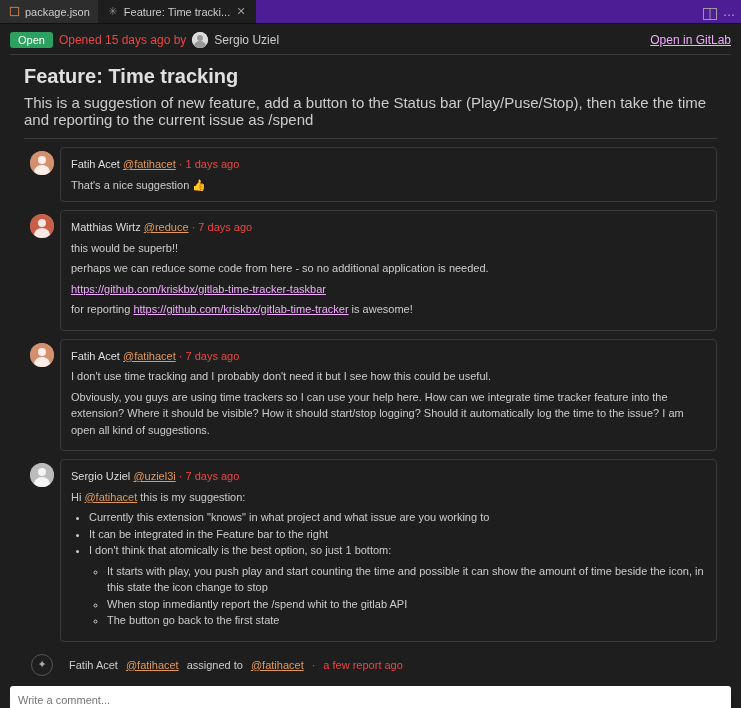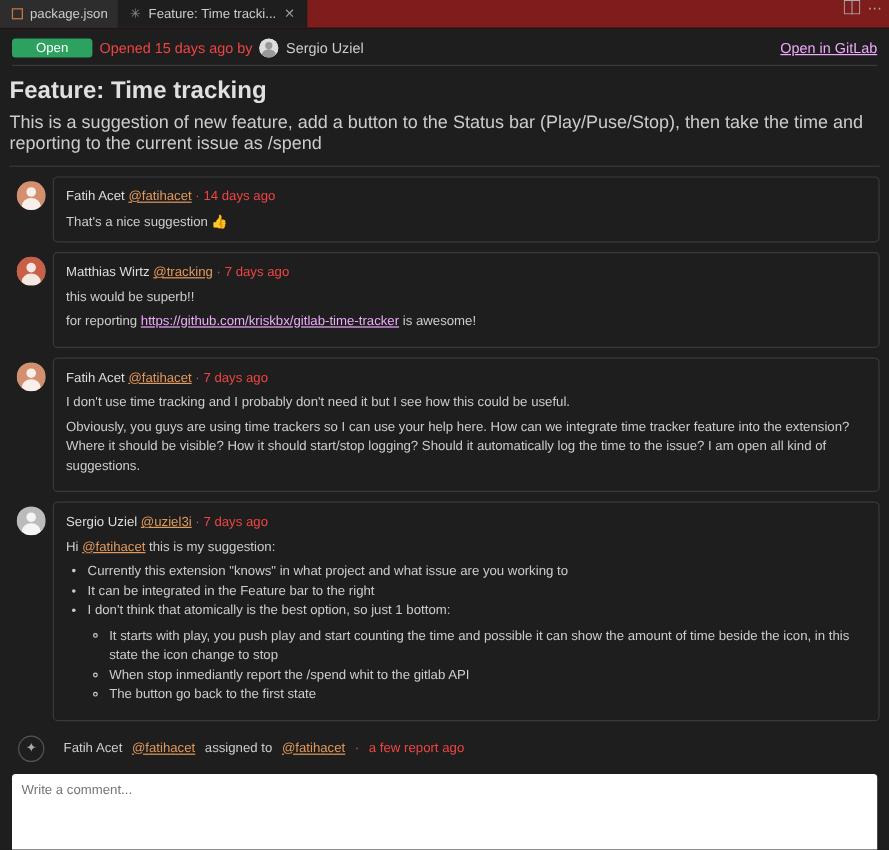--- a/index.html
+++ b/index.html
@@ -7,22 +7,22 @@
       background: #1e1e1e;
       color: #cccccc;
       font-family: -apple-system, BlinkMacSystemFont, "Segoe UI", sans-serif;
       font-size: 12px;
       width: 741px;
       height: 708px;
       overflow: hidden;
     }
     .tabs-bar {
       display: flex;
-      align-items: flex-start;
-      background: #7f1d1d;
+      align-items: flex-end;
+      background: #4c1d95;
       height: 24px;
       border-bottom: 1px solid #111;
     }
     .tab {
       display: flex;
       align-items: center;
       padding: 0 8px;
       height: 100%;
       gap: 5px;
       background: #2d2d2d;
@@ -38,33 +38,33 @@
     .tabs-right { display:flex; gap:6px; padding:0 6px; color:#aaa;}
     .header-row {
       display: flex;
       align-items: center;
       padding: 8px 10px 6px 10px;
       gap: 6px;
     }
     .badge-open {
       background: #2da160;
       color: #fff;
-      padding: 2px 20px;
+      padding: 2px 8px;
       border-radius: 3px;
       font-size: 11px;
       font-weight: 500;
     }
     .avatar-sm {
       width: 16px; height: 16px; border-radius: 50%;
       background: #eee; display:inline-block;
       overflow:hidden;
     }
     .header-right { margin-left:auto; }
     .link-orange { color: #f0abfc; text-decoration: underline; cursor: pointer; }
-    .content { padding: 0 8px; }
+    .content { padding: 0 24px; }
     .title {
       font-size: 20px;
       font-weight: 600;
       color: #e0e0e0;
       padding: 10px 0 6px 0;
     }
     .description {
       font-size: 15px;
       color: #ccc;
       padding-bottom: 10px;
@@ -176,36 +176,38 @@
   <div class="timeline" id="timeline">
       <div class="comment">
         <div class="comment-gutter">
           <div class="avatar"><svg viewBox="0 0 24 24">
               <rect width="24" height="24" fill="#d48f6e"></rect>
               <circle cx="12" cy="9" r="4" fill="#fff" opacity="0.85"></circle>
               <ellipse cx="12" cy="21" rx="8" ry="7" fill="#fff" opacity="0.85"></ellipse>
             </svg></div>
         </div>
         <div class="comment-box">
-          <div class="comment-header"><span>Fatih Acet</span> <a class="usertag">@fatihacet</a> <span class="muted">· 14 days ago</span></div>
+          <div class="comment-header"><span>Fatih Acet</span> <a class="usertag">@fatihacet</a> <span class="muted">· 1 days ago</span></div>
           <div class="comment-body">That's a nice suggestion 👍</div>
         </div>
       </div>
       <div class="comment">
         <div class="comment-gutter">
           <div class="avatar"><svg viewBox="0 0 24 24">
               <rect width="24" height="24" fill="#c95f46"></rect>
               <circle cx="12" cy="9" r="4" fill="#fff" opacity="0.85"></circle>
               <ellipse cx="12" cy="21" rx="8" ry="7" fill="#fff" opacity="0.85"></ellipse>
             </svg></div>
         </div>
         <div class="comment-box">
-          <div class="comment-header"><span>Matthias Wirtz</span> <a class="usertag">@tracking</a> <span class="muted">· 7 days ago</span></div>
+          <div class="comment-header"><span>Matthias Wirtz</span> <a class="usertag">@reduce</a> <span class="muted">· 7 days ago</span></div>
           <div class="comment-body">
             <p>this would be superb!!</p>
+            <p>perhaps we can reduce some code from here - so no additional application is needed.</p>
+            <p><a class="link-orange">https://github.com/kriskbx/gitlab-time-tracker-taskbar</a></p>
             <p>for reporting <a class="link-orange">https://github.com/kriskbx/gitlab-time-tracker</a> is awesome!</p>
           </div>
         </div>
       </div>
       <div class="comment">
         <div class="comment-gutter">
           <div class="avatar"><svg viewBox="0 0 24 24">
               <rect width="24" height="24" fill="#d48f6e"></rect>
               <circle cx="12" cy="9" r="4" fill="#fff" opacity="0.85"></circle>
               <ellipse cx="12" cy="21" rx="8" ry="7" fill="#fff" opacity="0.85"></ellipse>

